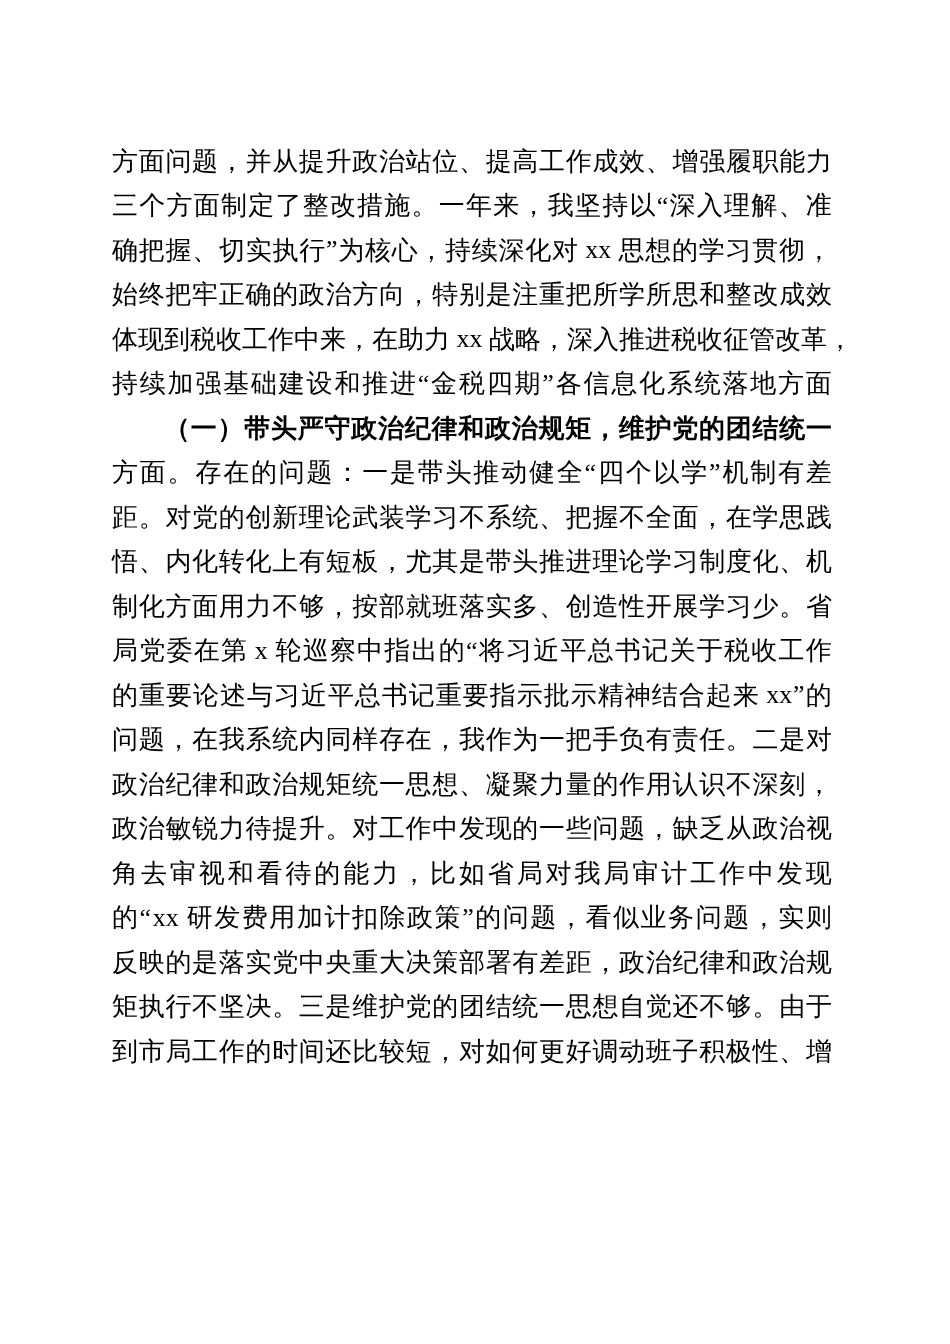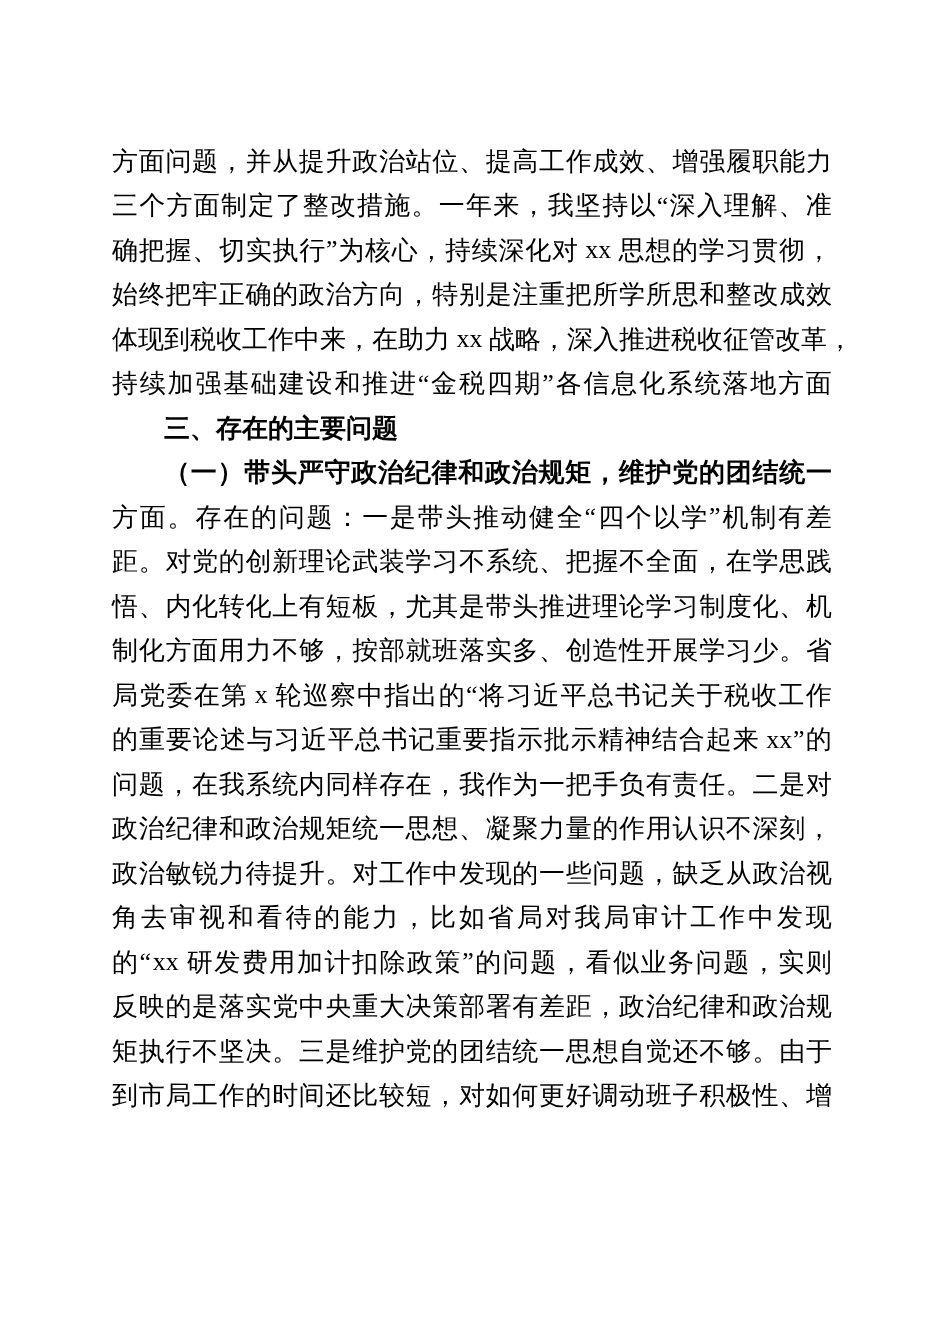--- a/index.html
+++ b/index.html
@@ -223,21 +223,20 @@
         <span class="tok">信</span>
         <span class="tok">息</span>
         <span class="tok">化</span>
         <span class="tok">系</span>
         <span class="tok">统</span>
         <span class="tok">落</span>
         <span class="tok">地</span>
         <span class="tok">方</span>
         <span class="tok">面</span>
       </div>
-      <div class="line heading indent no-justify">三、存在的主要问题</div>
       <div class="line subheading indent justify">
         <span class="tok">（</span>
         <span class="tok">一</span>
         <span class="tok">）</span>
         <span class="tok">带</span>
         <span class="tok">头</span>
         <span class="tok">严</span>
         <span class="tok">守</span>
         <span class="tok">政</span>
         <span class="tok">治</span>

